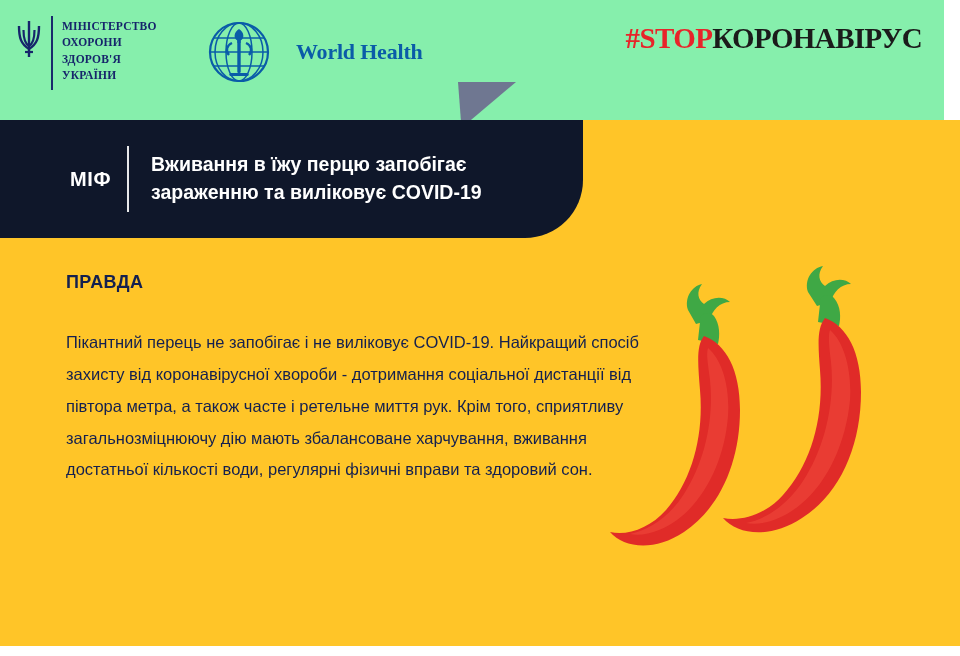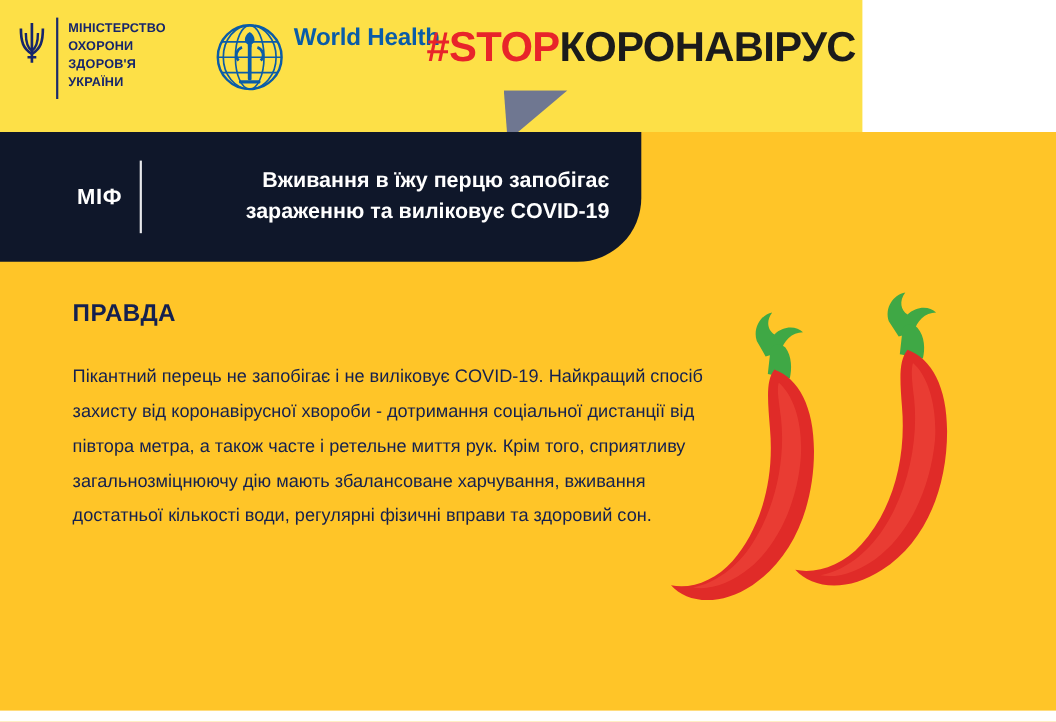--- a/index.html
+++ b/index.html
@@ -14,23 +14,24 @@
     position: relative;
     width: 960px;
     height: 656px;
     background: #ffffff;
   }
 
   
   .header {
     position: absolute;
     top: 0; left: 0;
-    width: 784px;
+    width: 944px;
     height: 120px;
-    background: #fde047;
+    background: #86efac;
+    font-family: Liberation Serif, serif;
   }
 
   
   .moz-logo {
     position: absolute;
     left: 14px;
     top: 16px;
     display: flex;
     align-items: flex-start;
     gap: 9px;
@@ -55,43 +56,44 @@
     font-weight: bold;
     line-height: 1.42;
     letter-spacing: 0.2px;
     text-transform: uppercase;
     padding-top: 2px;
   }
 
   
   .who-logo {
     position: absolute;
-    left: 196px;
+    left: 208px;
     top: 21px;
     display: flex;
-    gap: 9px;
+    align-items: center;
+    gap: 26px;
   }
   .who-emblem {
     width: 62px;
     height: 62px;
   }
   .who-text {
     color: #0a5ca8;
     font-size: 22px;
     font-weight: bold;
     line-height: 1.18;
     letter-spacing: -0.2px;
   }
 
   
   .hashtag {
     position: absolute;
-    right: 6px;
+    right: 22px;
     top: 22px;
-    font-size: 38px;
+    font-size: 29px;
     font-weight: bold;
     letter-spacing: -0.6px;
     white-space: nowrap;
   }
   .hashtag .red { color: #e8242a; }
   .hashtag .dark { color: #1b1b1b; }
 
   
   .body-yellow {
     position: absolute;
@@ -137,30 +139,29 @@
     margin: 26px 0;
     background: #ffffff;
     opacity: 0.9;
   }
   .myth-text {
     color: #ffffff;
     font-size: 19.5px;
     font-weight: bold;
     line-height: 1.42;
     padding-left: 22px;
-    padding-right: 29px;
-    text-align: right;
+    padding-right: 12px;
   }
 
   
   .truth-title {
     position: absolute;
     left: 66px;
     top: 272px;
-    font-size: 22px;
+    font-size: 18px;
     font-weight: bold;
     color: #14204f;
     letter-spacing: 0.4px;
   }
   .truth-body {
     position: absolute;
     left: 66px;
     top: 327px;
     width: 585px;
     font-size: 16.5px;

